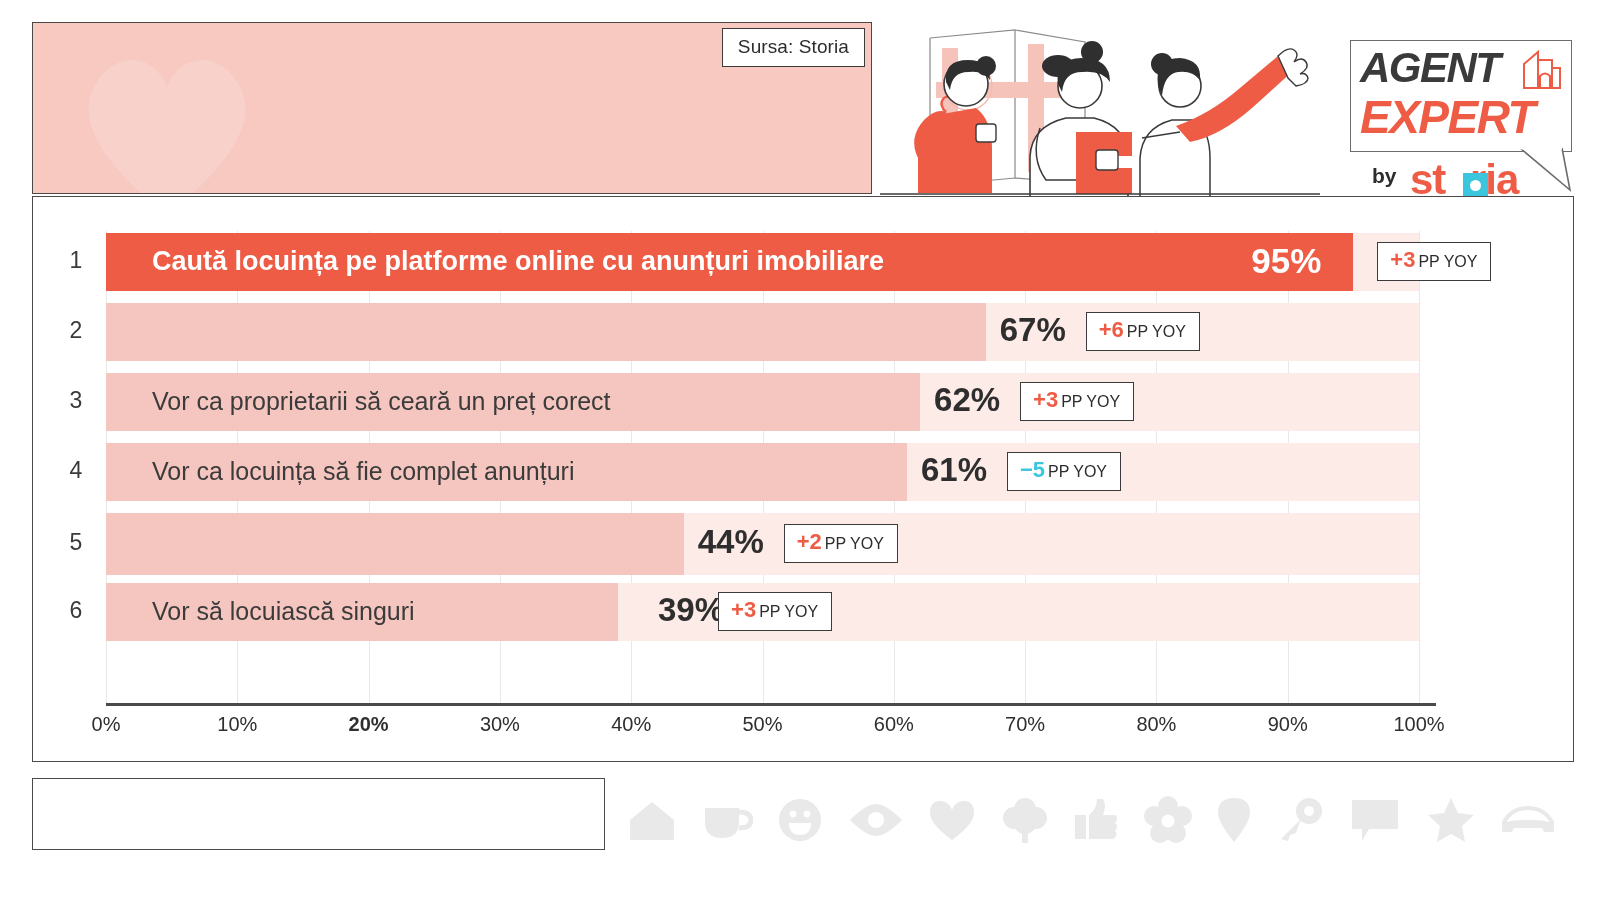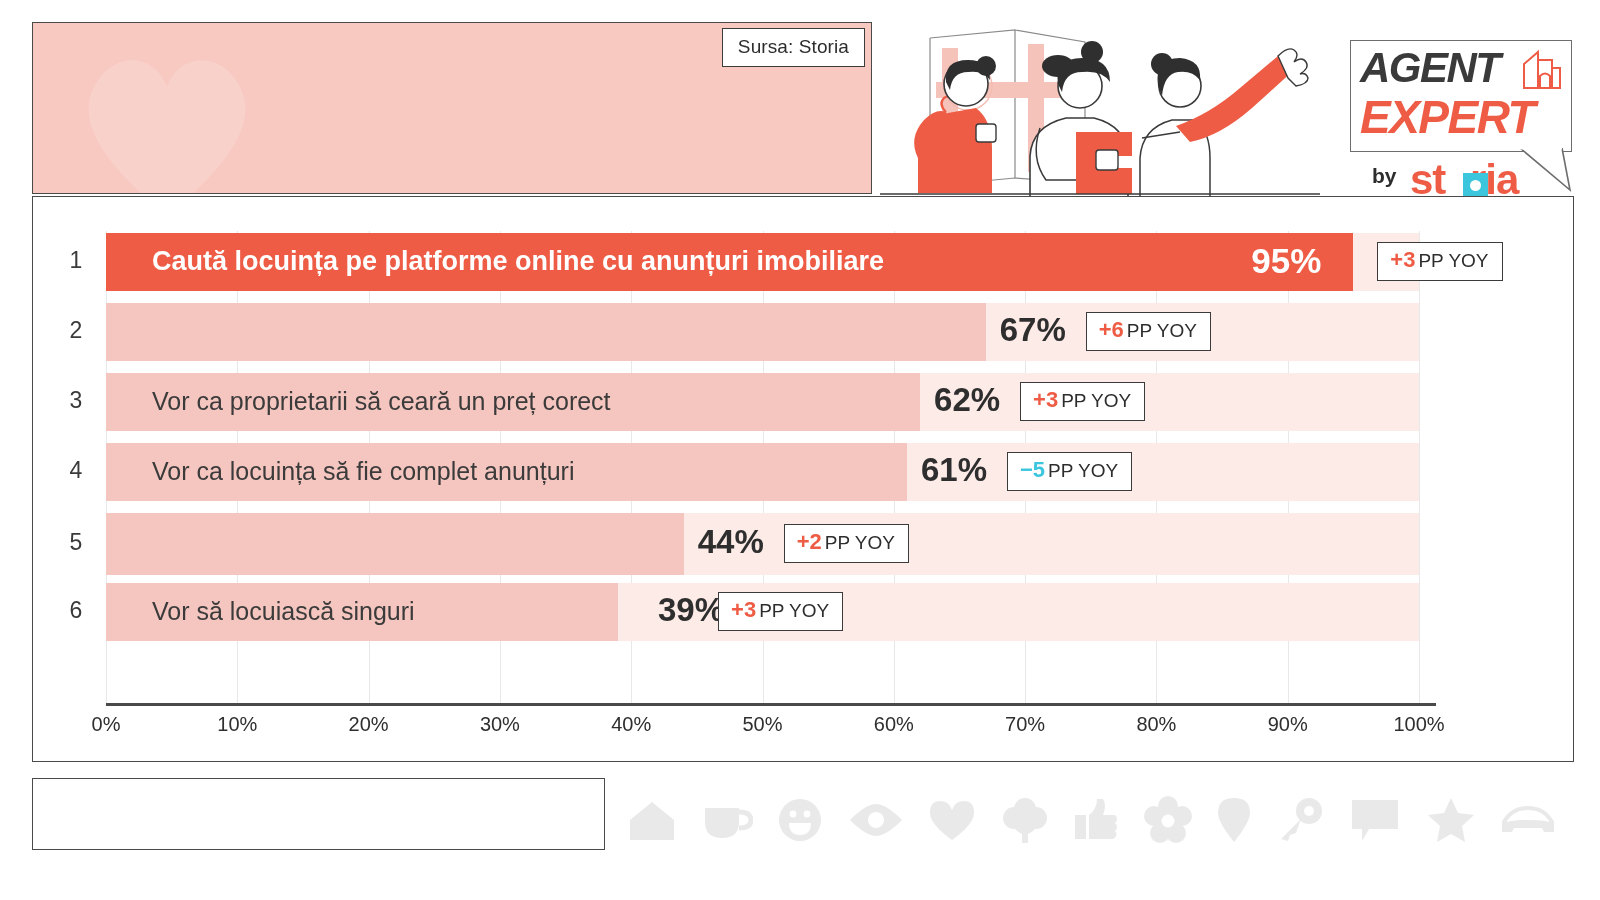--- a/index.html
+++ b/index.html
@@ -211,21 +211,21 @@
     padding: 6px 13px 7px 12px;
     white-space: nowrap;
     z-index: 3;
     line-height: 22px;
   }
   .yoy .delta {
     font-size: 22px; font-weight: bold; color: #EE5C45;
   }
   .yoy .delta.neg { color: #3CC6DE; }
   .yoy .unit {
-    font-size: 19px; color: #2d2d2d; margin-left: 3px;
+    font-size: 16px; color: #2d2d2d; margin-left: 3px;
   }
 
   
   .legend-box {
     position: absolute;
     left: 32px; top: 778px;
     width: 573px; height: 72px;
     background: #ffffff;
     border: 1.5px solid #4a4a4a;
     padding: 12px 0 0 30px;
@@ -385,21 +385,21 @@
           <div class="bar" style="width: 512.07px;"></div>
           <div class="bar-label" style="top: 14px;">Vor să locuiască singuri</div>
           <div class="pct" style="top: 8px; left: 552px;">39%</div>
           <div class="yoy" style="top: 9px; left: 612.07px;"><span class="delta">+3</span><span class="unit">PP YOY</span></div>
         </div>
       </div>
     <div class="axis-line"></div>
     <div id="ticks-layer">
         <div class="tick-label" style="left: 73px;">0%</div>
         <div class="tick-label" style="left: 204.3px;">10%</div>
-        <div class="tick-label" style="left: 335.6px;">20%</div>
+        <div class="tick-label" style="left: 335.6px; font-weight: bold;">20%</div>
         <div class="tick-label" style="left: 466.9px;">30%</div>
         <div class="tick-label" style="left: 598.2px;">40%</div>
         <div class="tick-label" style="left: 729.5px;">50%</div>
         <div class="tick-label" style="left: 860.8px;">60%</div>
         <div class="tick-label" style="left: 992.1px;">70%</div>
         <div class="tick-label" style="left: 1123.4px;">80%</div>
         <div class="tick-label" style="left: 1254.7px;">90%</div>
         <div class="tick-label" style="left: 1386px;">100%</div>
       </div>
   </div>

